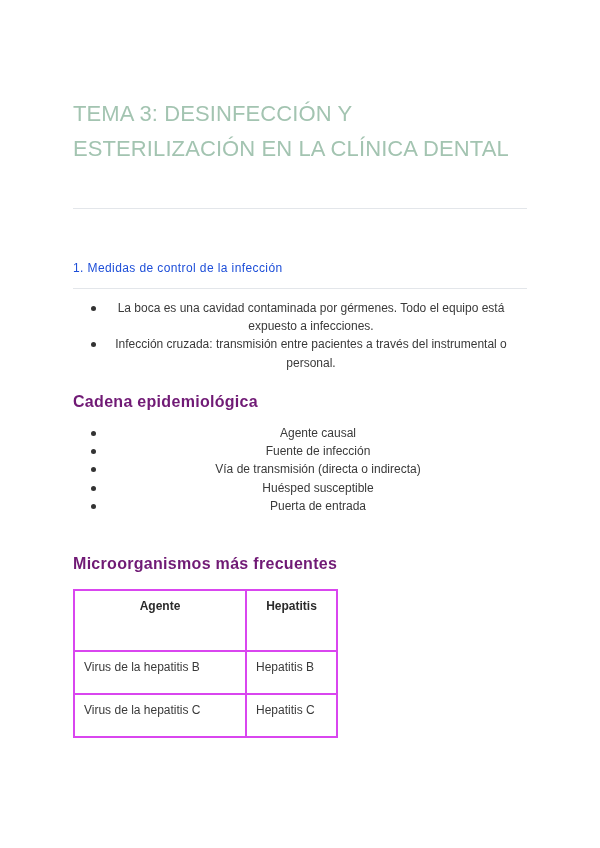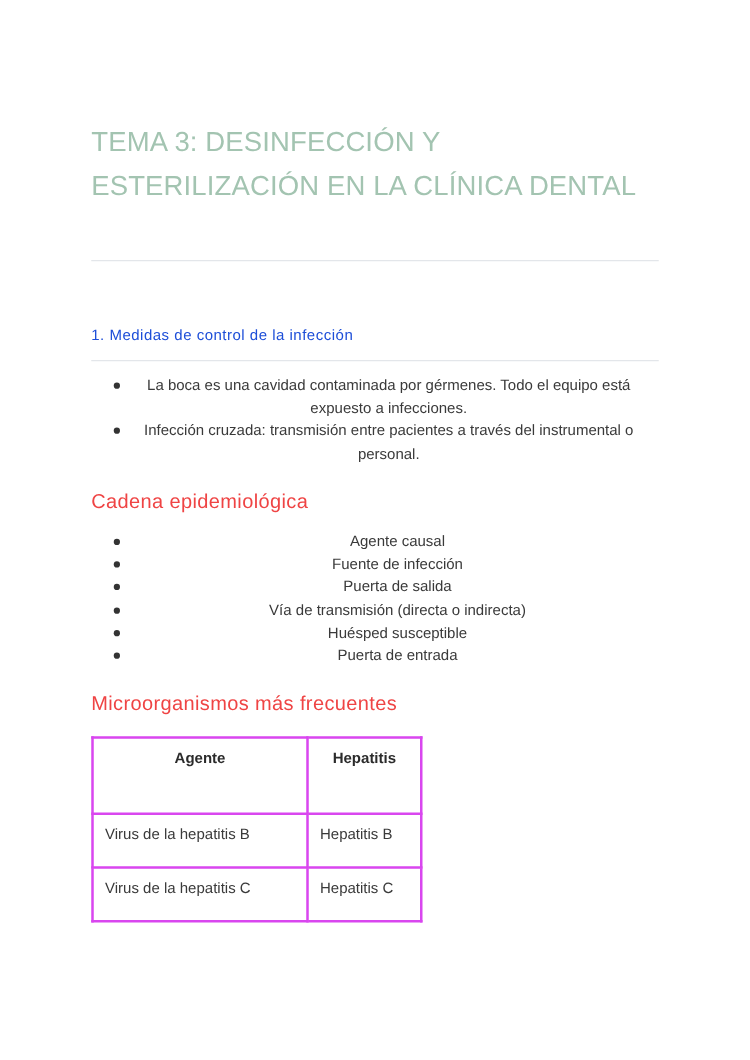--- a/index.html
+++ b/index.html
@@ -26,21 +26,21 @@
     ul { list-style: none; margin: 0; padding: 0; position: absolute; left: 0; width: 454px; text-align: center; }
     li {
       position: relative; padding-left: 36px; font-size: 12px; line-height: 18.2px; color: #3a3a3a;
     }
     li .bullet {
       position: absolute; left: 18px; top: 7px; width: 5px; height: 5px; border-radius: 50%; background: #333;
     }
     .list1 { top: 299px; width: 440px; }
     .h3 {
       position: absolute; left: 0; margin: 0; font-size: 16px; line-height: 20px;
-      color: #ef4444; font-weight: normal; letter-spacing: 0.3px;
+      color: #701a75; font-weight: bold; letter-spacing: 0.3px;
     }
     .h3.cadena { top: 392px; }
     .list2 { top: 424px; }
     .h3.micro { top: 554px; }
     table {
       position: absolute; left: 0; top: 589px; border-collapse: collapse;
       font-size: 12px; color: #3a3a3a;
     }
     td, th {
       border: 2px solid #d946ef; vertical-align: top; padding: 6px 9px 0 9px; text-align: left;
@@ -64,21 +64,20 @@
 
   <ul class="list1">
     <li><span class="bullet"></span><span>La boca es una cavidad contaminada por gérmenes. Todo el equipo está expuesto a infecciones.</span></li>
     <li><span class="bullet"></span><span>Infección cruzada: transmisión entre pacientes a través del instrumental o personal.</span></li>
   </ul>
 
   <h3 class="h3 cadena">Cadena epidemiológica</h3>
   <ul class="list2">
     <li><span class="bullet"></span><span>Agente causal</span></li>
     <li><span class="bullet"></span><span>Fuente de infección</span></li>
-    <li><span class="bullet"></span><span>Puerta de salida</span></li>
     <li><span class="bullet"></span><span>Vía de transmisión (directa o indirecta)</span></li>
     <li><span class="bullet"></span><span>Huésped susceptible</span></li>
     <li><span class="bullet"></span><span>Puerta de entrada</span></li>
   </ul>
 
   <h3 class="h3 micro">Microorganismos más frecuentes</h3>
   <table>
     <tbody>
         <tr class="head">
       <th class="c1">Agente</th>

